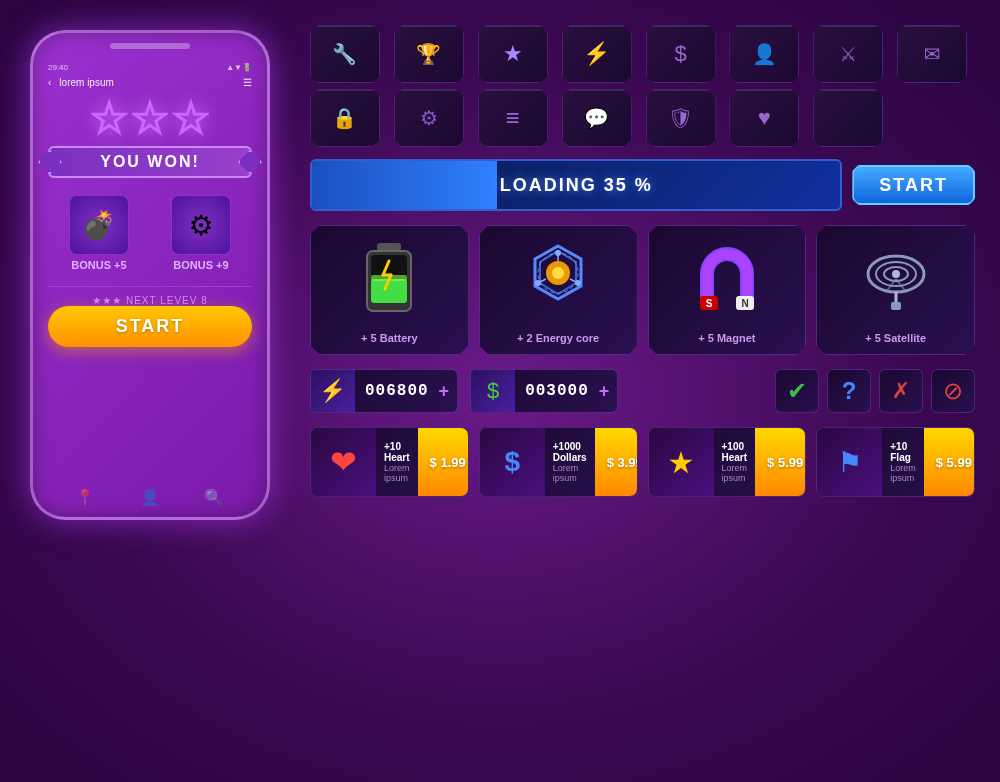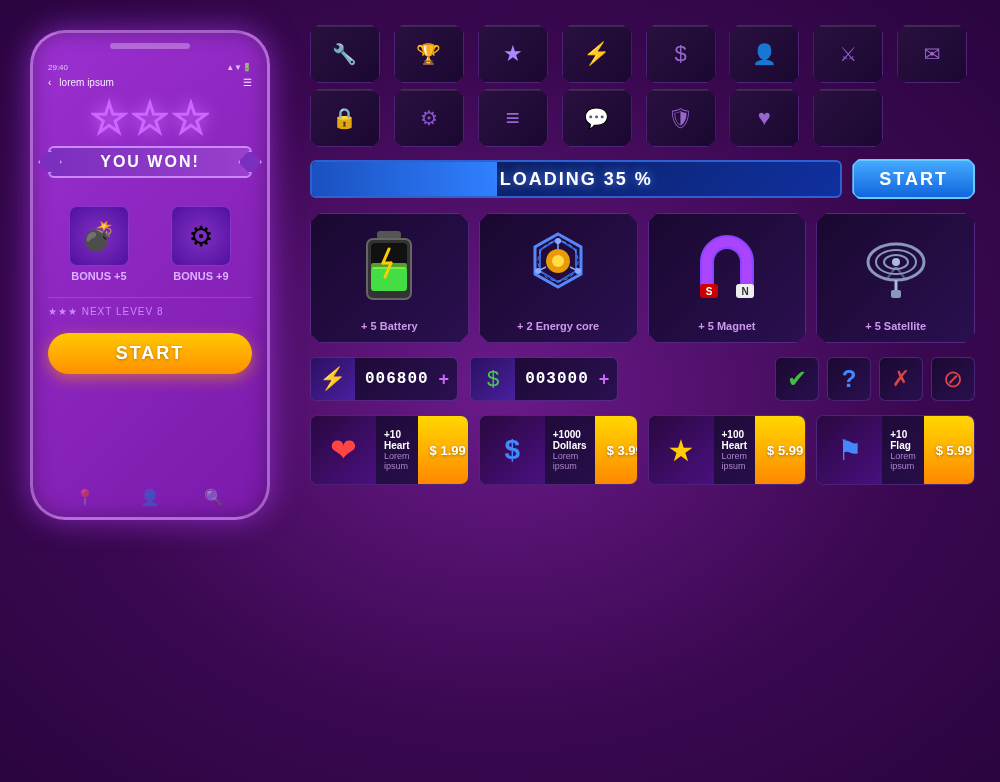--- a/index.html
+++ b/index.html
@@ -73,21 +73,21 @@
     .you-won-banner {
       background: linear-gradient(90deg, #7b2fbe, #9b3fce);
       border: 2px solid #cc88ff;
       border-radius: 6px;
       text-align: center;
       padding: 5px 15px;
       font-size: 16px;
       font-weight: 900;
       color: #fff;
       letter-spacing: 2px;
-      margin-bottom: 28px;
+      margin-bottom: 17px;
       position: relative;
     }
     .you-won-banner::before,
     .you-won-banner::after {
       content: '';
       position: absolute;
       top: 50%;
       transform: translateY(-50%);
       width: 20px;
       height: 20px;
@@ -121,24 +121,25 @@
       font-size: 11px;
       color: #ddb0ff;
       font-weight: bold;
     }
     .phone-divider {
       border: none;
       border-top: 1px solid rgba(200,100,255,0.4);
       margin: 8px 0;
     }
     .next-level {
+      text-align: center;
       font-size: 10px;
       color: #cc88ff;
       letter-spacing: 1px;
-      margin-bottom: 16px;
+      margin-bottom: 0;
     }
     .start-btn-phone {
       background: linear-gradient(180deg, #ffc800, #ff9000);
       border: none;
       border-radius: 25px;
       color: #fff;
       font-size: 18px;
       font-weight: 900;
       letter-spacing: 2px;
       padding: 10px 0;
@@ -194,21 +195,21 @@
 
     
     .loading-section {
       display: flex;
       align-items: center;
       gap: 10px;
       margin-bottom: 14px;
     }
     .loading-bar-container {
       flex: 1;
-      height: 38px;
+      height: 52px;
       background: linear-gradient(135deg, #0a1a4a, #1030a0);
       border: 2px solid #3060d0;
       border-radius: 6px;
       display: flex;
       align-items: center;
       justify-content: center;
       position: relative;
       overflow: hidden;
     }
     .loading-bar-fill {

